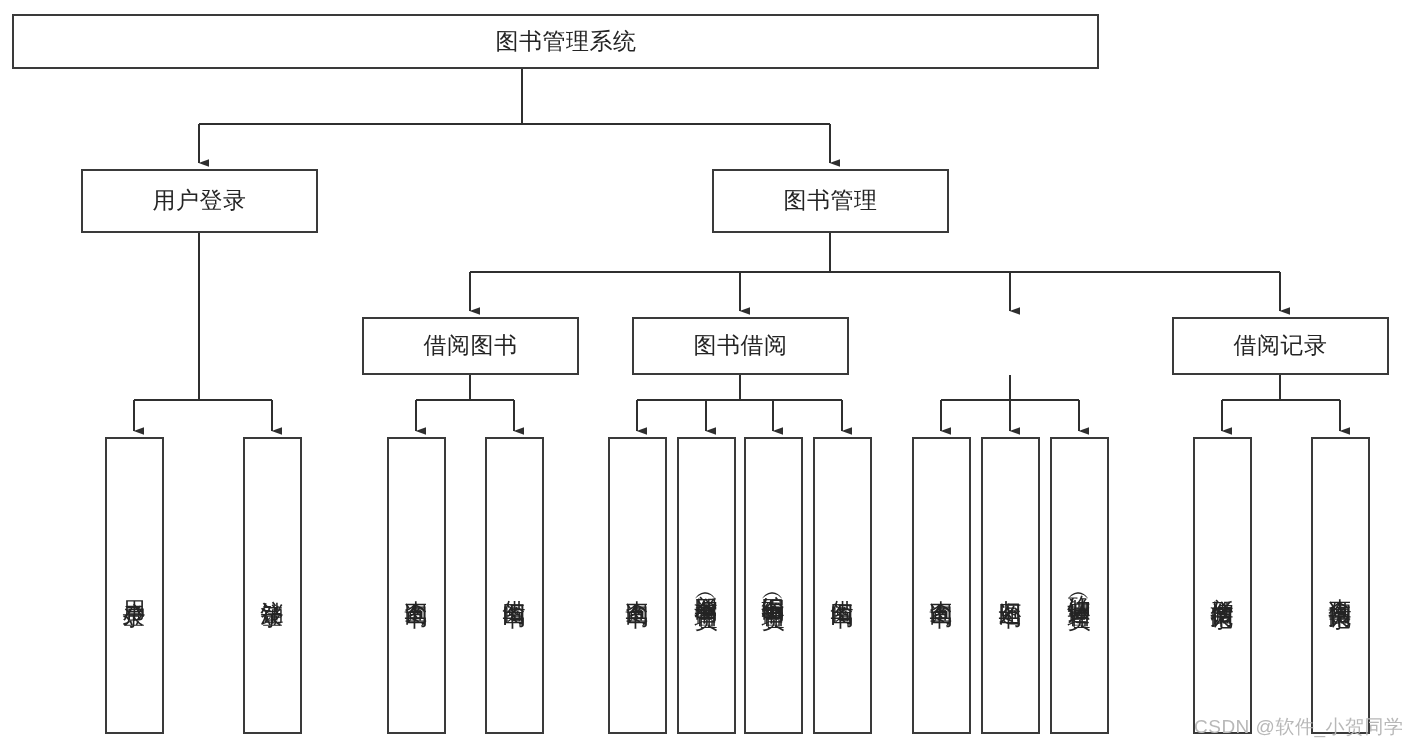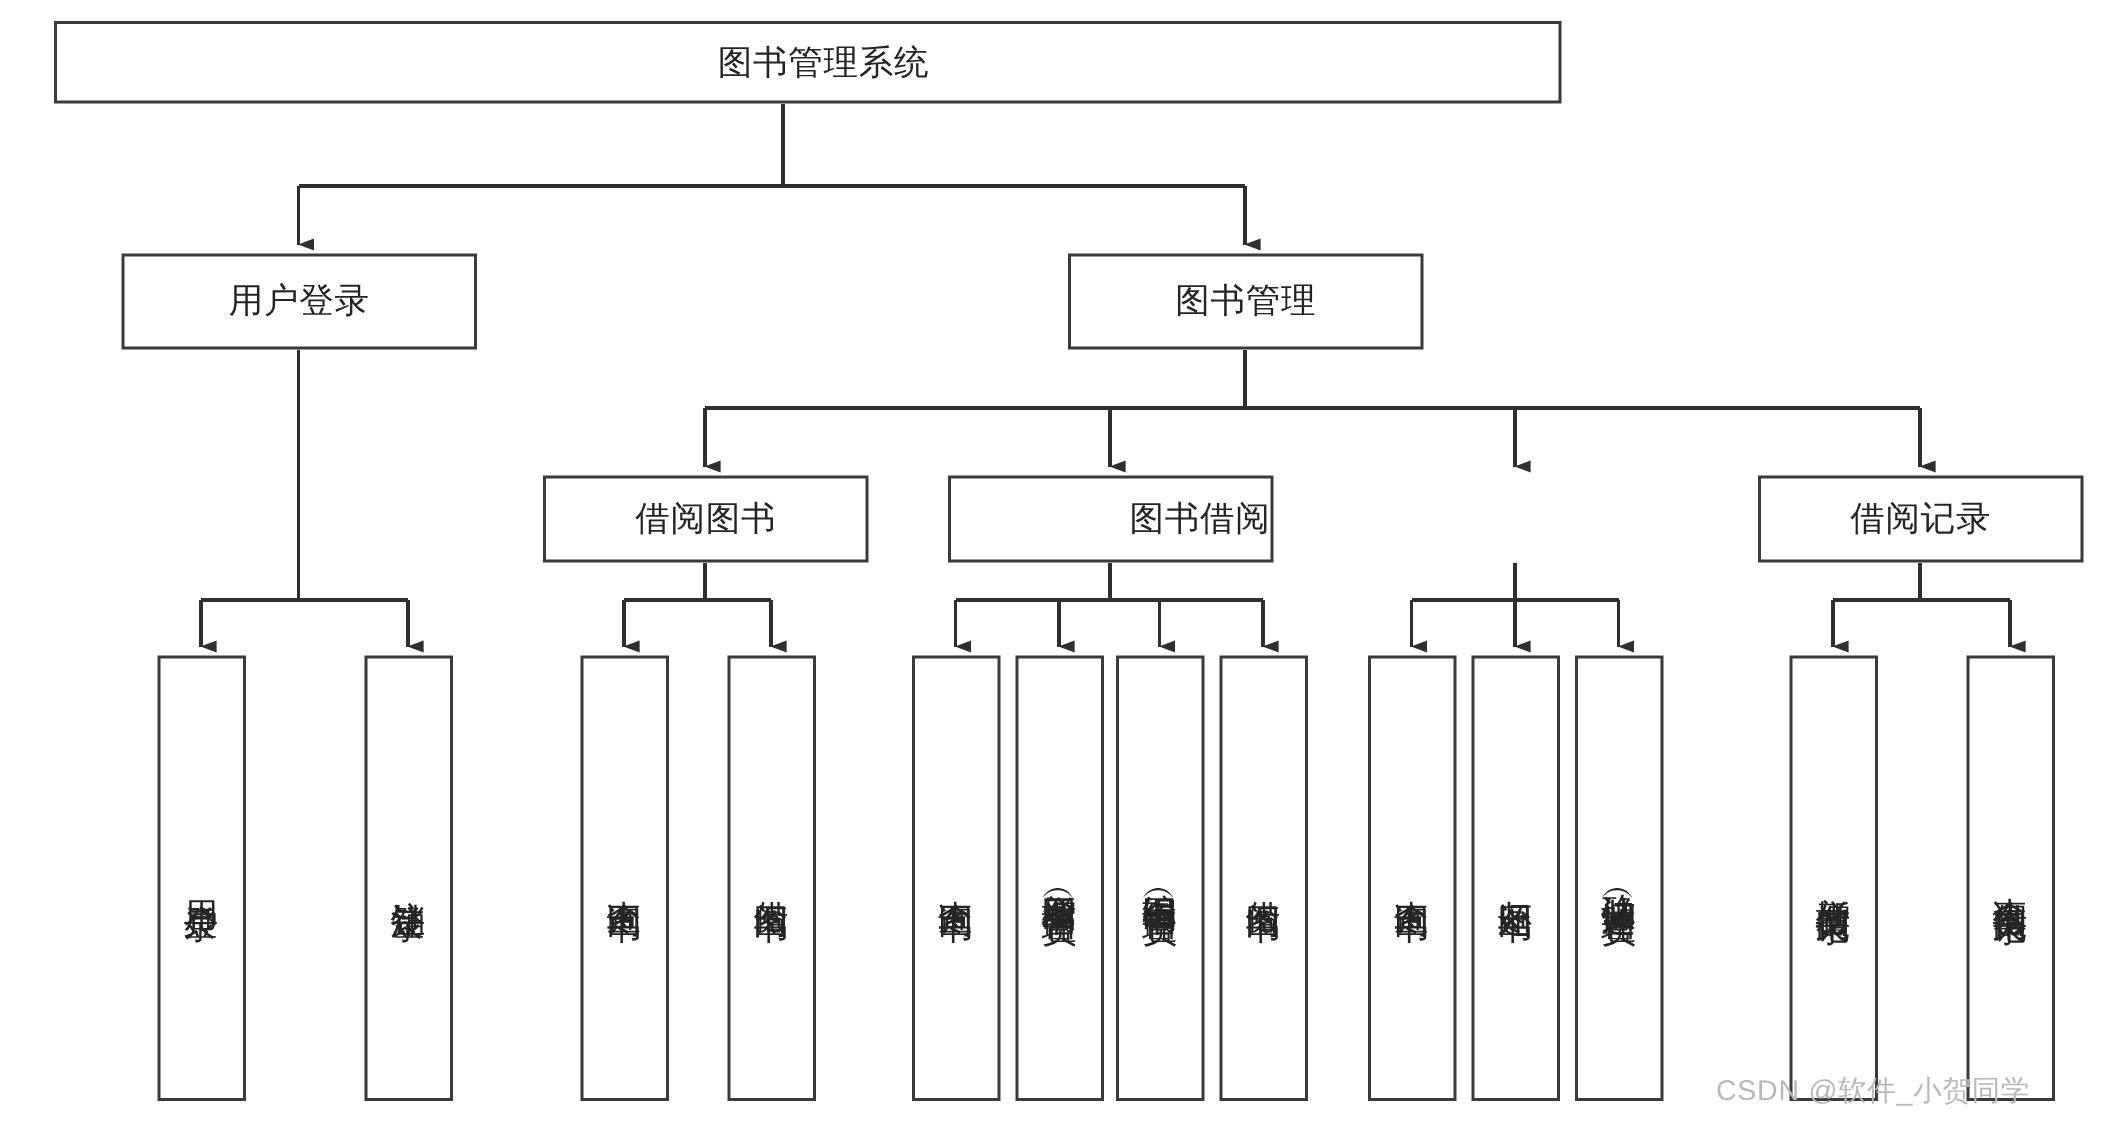--- a/index.html
+++ b/index.html
@@ -114,35 +114,35 @@
       <path d="M 1010,400 L 1010,431" marker-end="url(#arrowhead)"></path>
       <path d="M 1079,400 L 1079,431" marker-end="url(#arrowhead)"></path>
 
       <path d="M 1280,375 L 1280,400"></path>
       <path d="M 1222,400 L 1340,400"></path>
       <path d="M 1222,400 L 1222,431" marker-end="url(#arrowhead)"></path>
       <path d="M 1340,400 L 1340,431" marker-end="url(#arrowhead)"></path>
     </g>
   </svg>
 
-  <div class="node-box horiz" style="left:36px; top:14px; width:1005px; height:55px;padding-left:21px;">
+  <div class="node-box horiz" style="left:12px; top:14px; width:1087px; height:55px;padding-left:21px;">
     <span class="node-label">图书管理系统</span>
   </div>
 
   <div class="node-box horiz" style="left:81px; top:169px; width:237px; height:64px;">
     <span class="node-label">用户登录</span>
   </div>
   <div class="node-box horiz" style="left:712px; top:169px; width:237px; height:64px;">
     <span class="node-label">图书管理</span>
   </div>
 
   <div class="node-box horiz" style="left:362px; top:317px; width:217px; height:58px;">
     <span class="node-label">借阅图书</span>
   </div>
-  <div class="node-box horiz" style="left:632px; top:317px; width:217px; height:58px;justify-content:flex-end;">
+  <div class="node-box horiz" style="left:632px; top:317px; width:217px; height:58px;">
     <span class="node-label">图书借阅</span>
   </div>
   <div class="node-box horiz" style="left:1172px; top:317px; width:217px; height:58px;">
     <span class="node-label">借阅记录</span>
   </div>
 
   <div class="node-box vert" style="left:105px; top:437px; width:59px; height:297px;">
     <span class="node-label">用户登录</span>
   </div>
   <div class="node-box vert" style="left:243px; top:437px; width:59px; height:297px;">
@@ -179,15 +179,15 @@
     <span class="node-label">确认归还（管理员）</span>
   </div>
 
   <div class="node-box vert" style="left:1193px; top:437px; width:59px; height:297px;">
     <span class="node-label">新增借阅记录</span>
   </div>
   <div class="node-box vert" style="left:1311px; top:437px; width:59px; height:297px;">
     <span class="node-label">查询借阅记录</span>
   </div>
 
-  <div class="watermark" style="left:1144px; top:714px;">CSDN @软件_小贺同学</div>
+  <div class="watermark" style="left:1194px; top:714px;">CSDN @软件_小贺同学</div>
 
 </div>
 
 </body></html>

